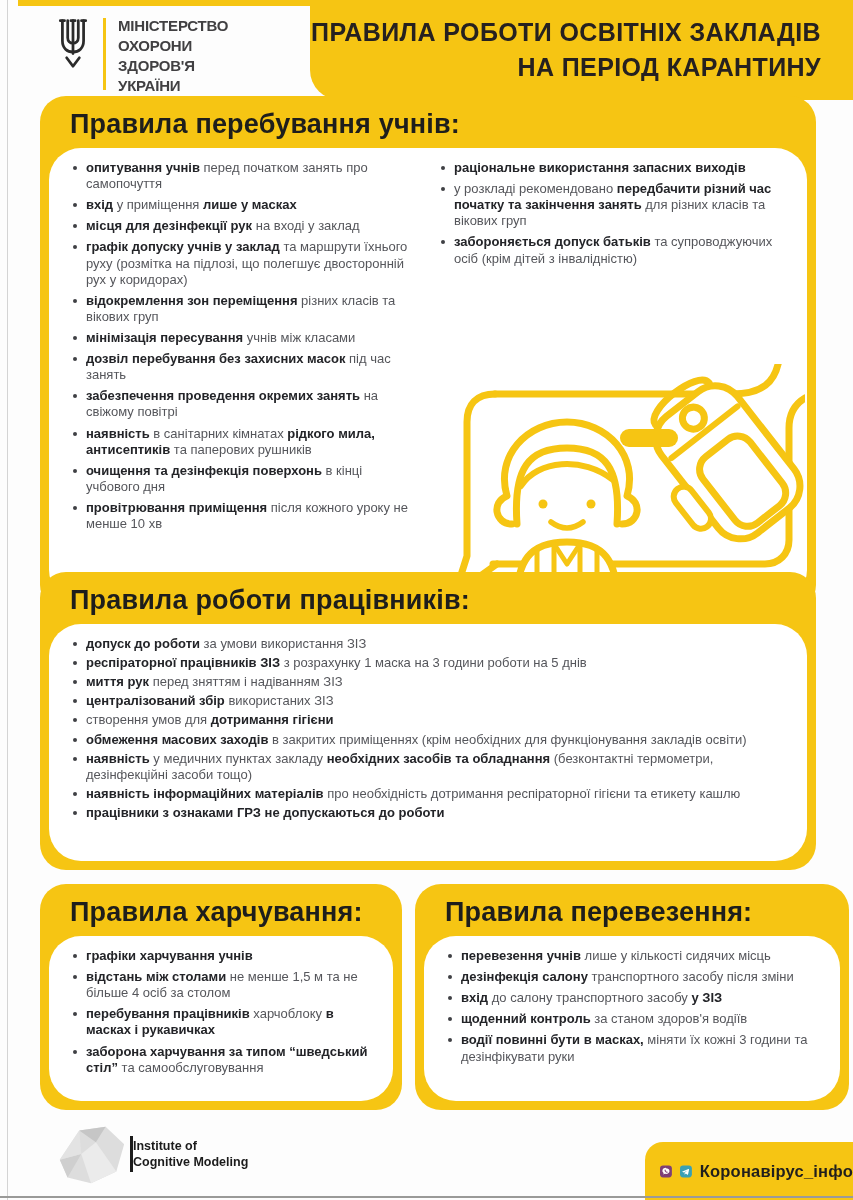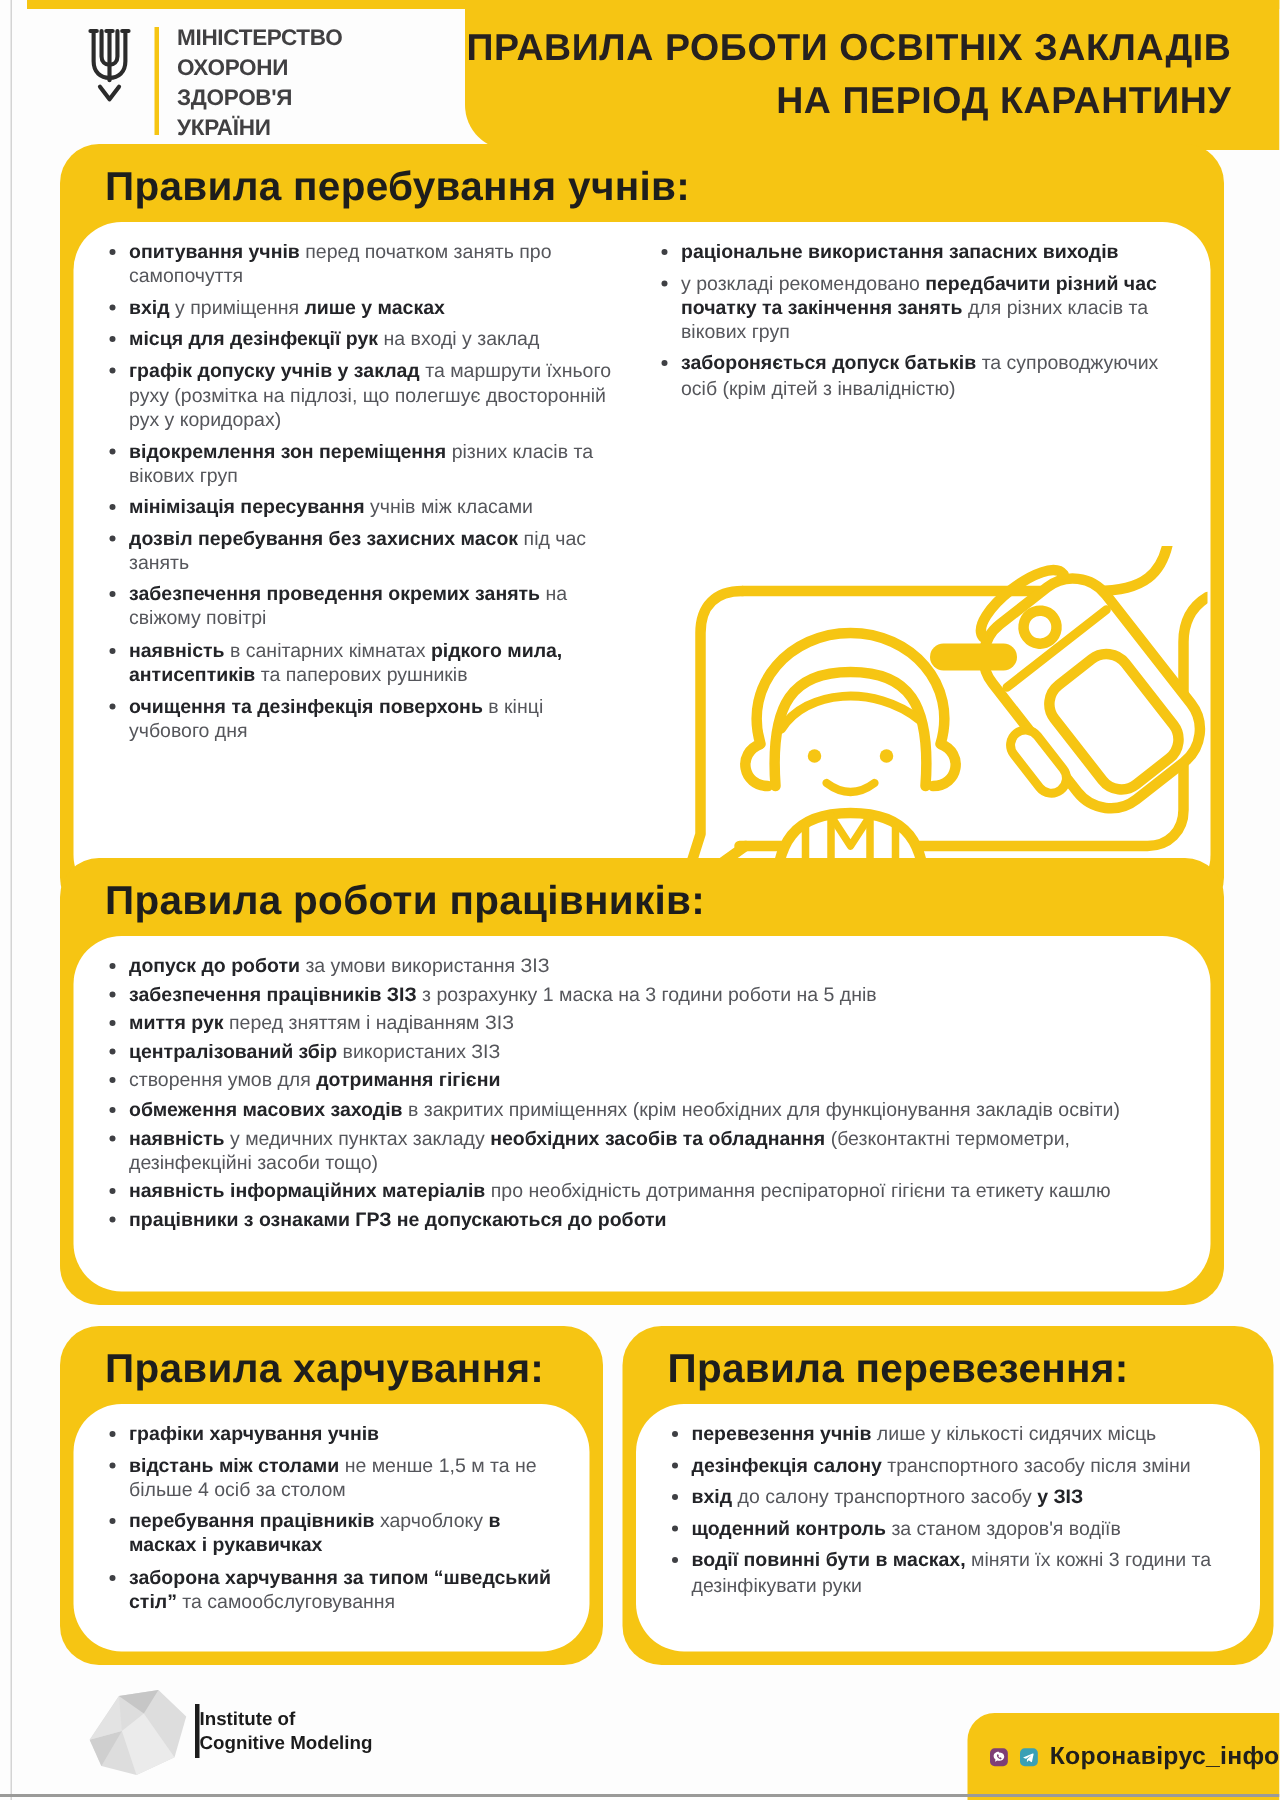--- a/index.html
+++ b/index.html
@@ -121,20 +121,21 @@
         <li><b>опитування учнів</b><span> перед початком занять про самопочуття</span></li>
         <li><b>вхід</b><span> у приміщення </span><b>лише у масках</b></li>
         <li><b>місця для дезінфекції рук</b><span> на вході у заклад</span></li>
         <li><b>графік допуску учнів у заклад</b><span> та маршрути їхнього руху (розмітка на підлозі, що полегшує двосторонній рух у коридорах)</span></li>
         <li><b>відокремлення зон переміщення</b><span> різних класів та вікових груп</span></li>
         <li><b>мінімізація пересування</b><span> учнів між класами</span></li>
         <li><b>дозвіл перебування без захисних масок</b><span> під час занять</span></li>
         <li><b>забезпечення проведення окремих занять</b><span> на свіжому повітрі</span></li>
         <li><b>наявність</b><span> в санітарних кімнатах </span><b>рідкого мила, антисептиків</b><span> та паперових рушників</span></li>
         <li><b>очищення та дезінфекція поверхонь</b><span> в кінці учбового дня</span></li>
+        <li><b>провітрювання приміщення</b><span> після кожного уроку не менше 10 хв</span></li>
       </ul>
     <div class="col-right">
       <ul class="bullets">
           <li><b>раціональне використання запасних виходів</b></li>
           <li><span>у розкладі рекомендовано </span><b>передбачити різний час початку та закінчення занять</b><span> для різних класів та вікових груп</span></li>
           <li><b>забороняється допуск батьків</b><span> та супроводжуючих осіб (крім дітей з інвалідністю)</span></li>
         </ul>
     </div>
     <svg class="illustration" width="372" height="236" viewBox="0 0 372 236">
       <g fill="none" stroke="#F6C513" stroke-width="7" stroke-linecap="round" stroke-linejoin="round">
@@ -167,21 +168,21 @@
       </g>
     </svg>
   </div>
 </section>
 
 <section class="card card-workers">
   <h2 class="card-title">Правила роботи працівників:</h2>
   <div class="card-body">
     <ul class="bullets">
         <li><b>допуск до роботи</b><span> за умови використання ЗІЗ</span></li>
-        <li><b>забезпечення працівників ЗІЗ</b><span> з розрахунку 1 маска на 3 години роботи на 5 днів</span></li>
+        <li><b>респіраторної працівників ЗІЗ</b><span> з розрахунку 1 маска на 3 години роботи на 5 днів</span></li>
         <li><b>миття рук</b><span> перед зняттям і надіванням ЗІЗ</span></li>
         <li><b>централізований збір</b><span> використаних ЗІЗ</span></li>
         <li><span>створення умов для </span><b>дотримання гігієни</b></li>
         <li><b>обмеження масових заходів</b><span> в закритих приміщеннях (крім необхідних для функціонування закладів освіти)</span></li>
         <li><b>наявність</b><span> у медичних пунктах закладу </span><b>необхідних засобів та обладнання</b><span> (безконтактні термометри, дезінфекційні засоби тощо)</span></li>
         <li><b>наявність інформаційних матеріалів</b><span> про необхідність дотримання респіраторної гігієни та етикету кашлю</span></li>
         <li><b>працівники з ознаками ГРЗ не допускаються до роботи</b></li>
       </ul>
   </div>
 </section>

